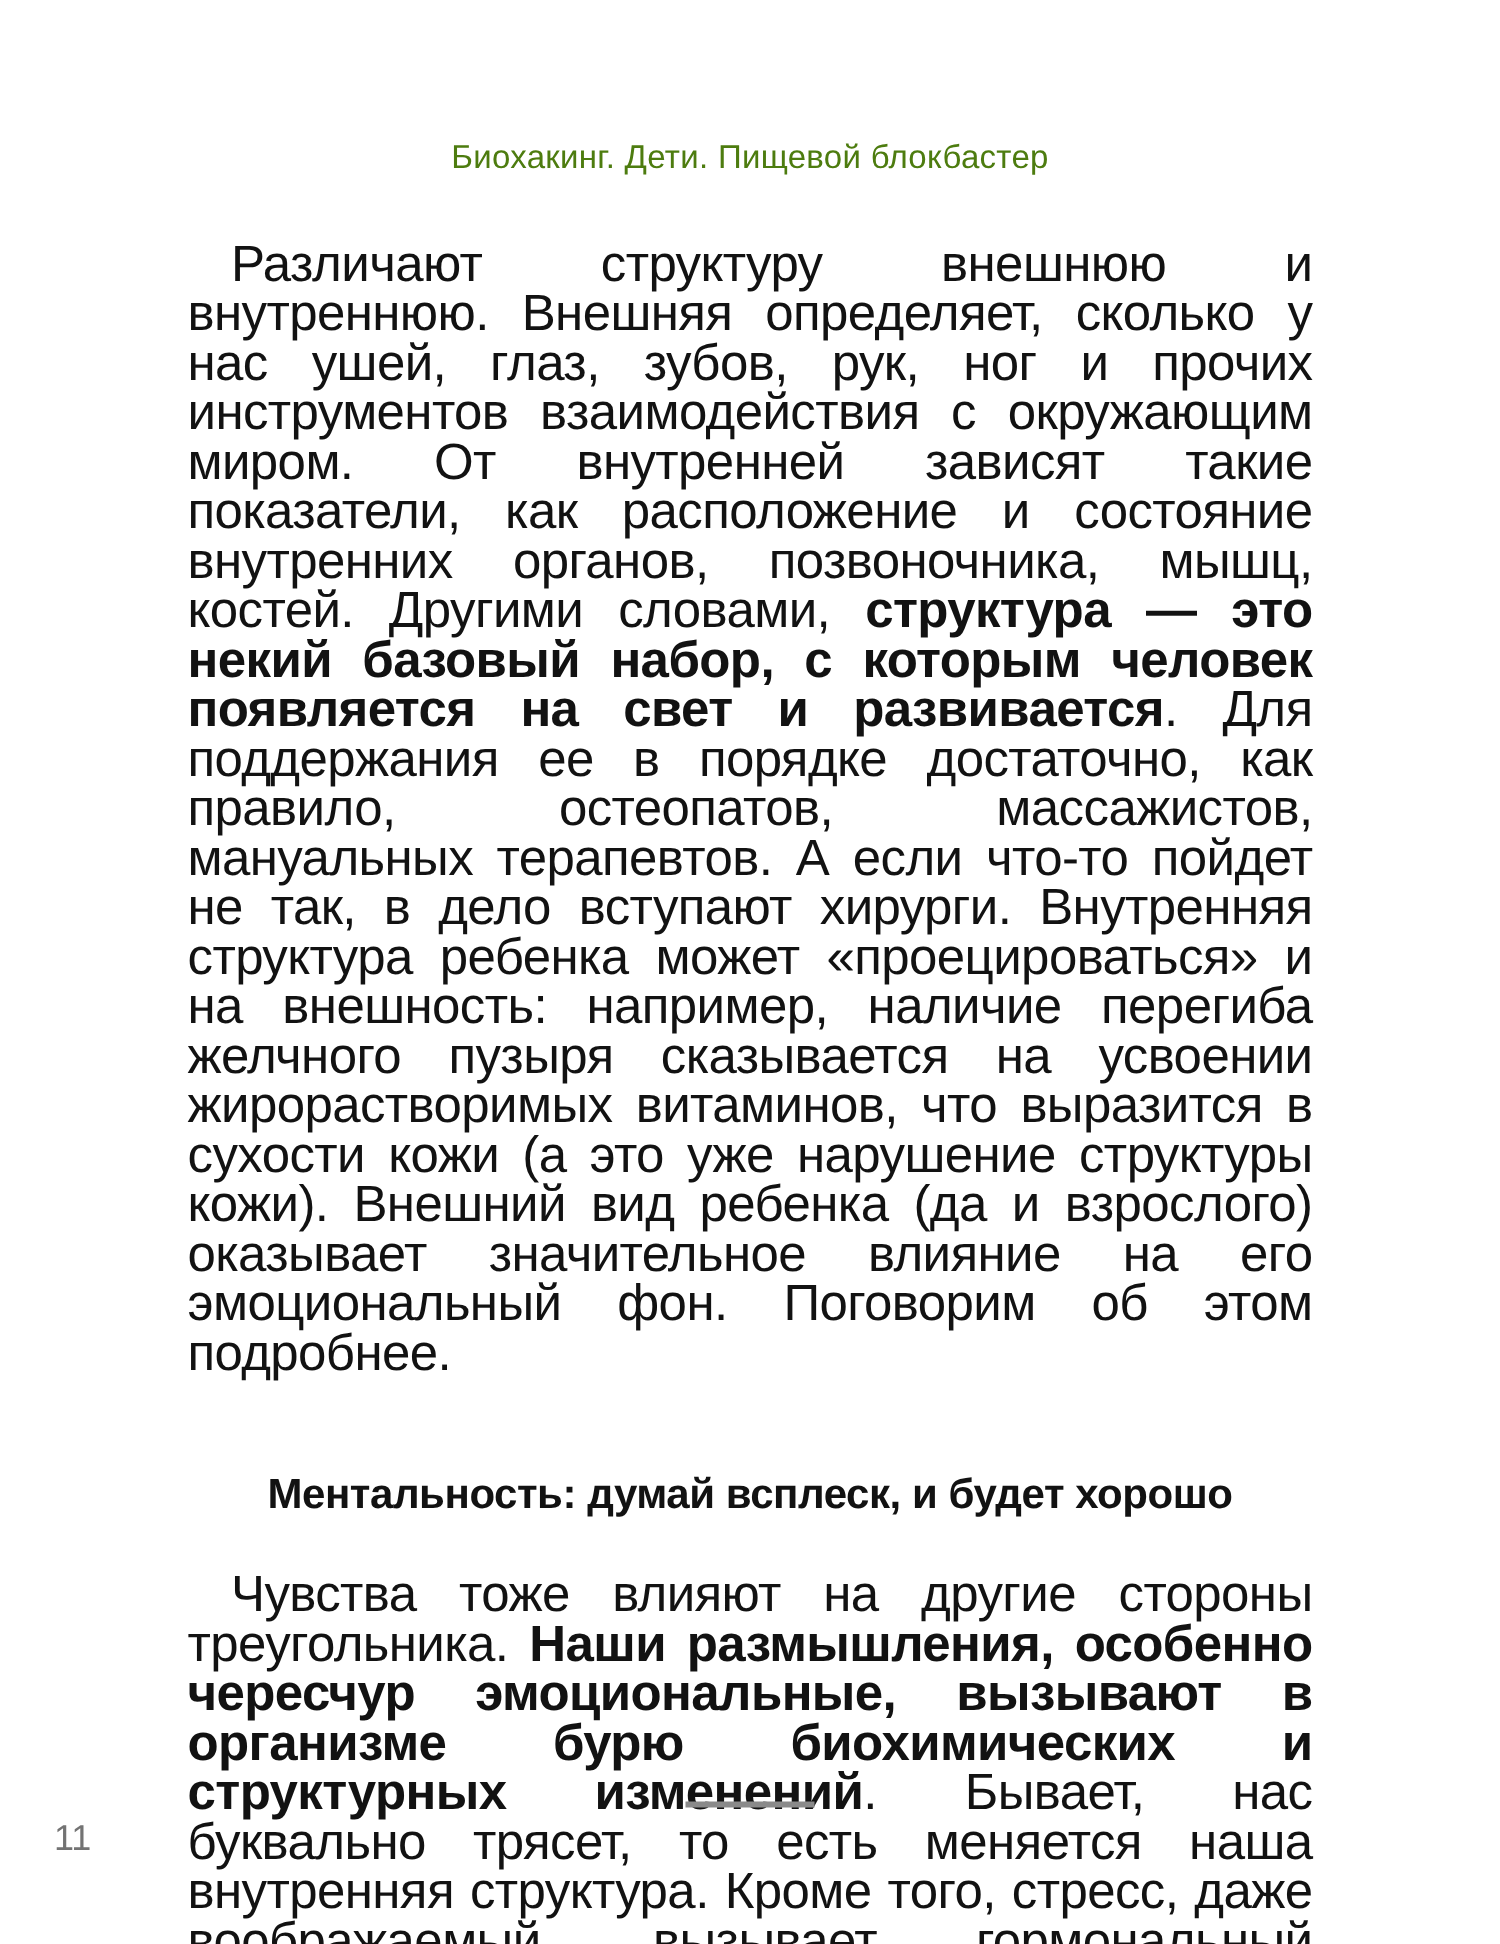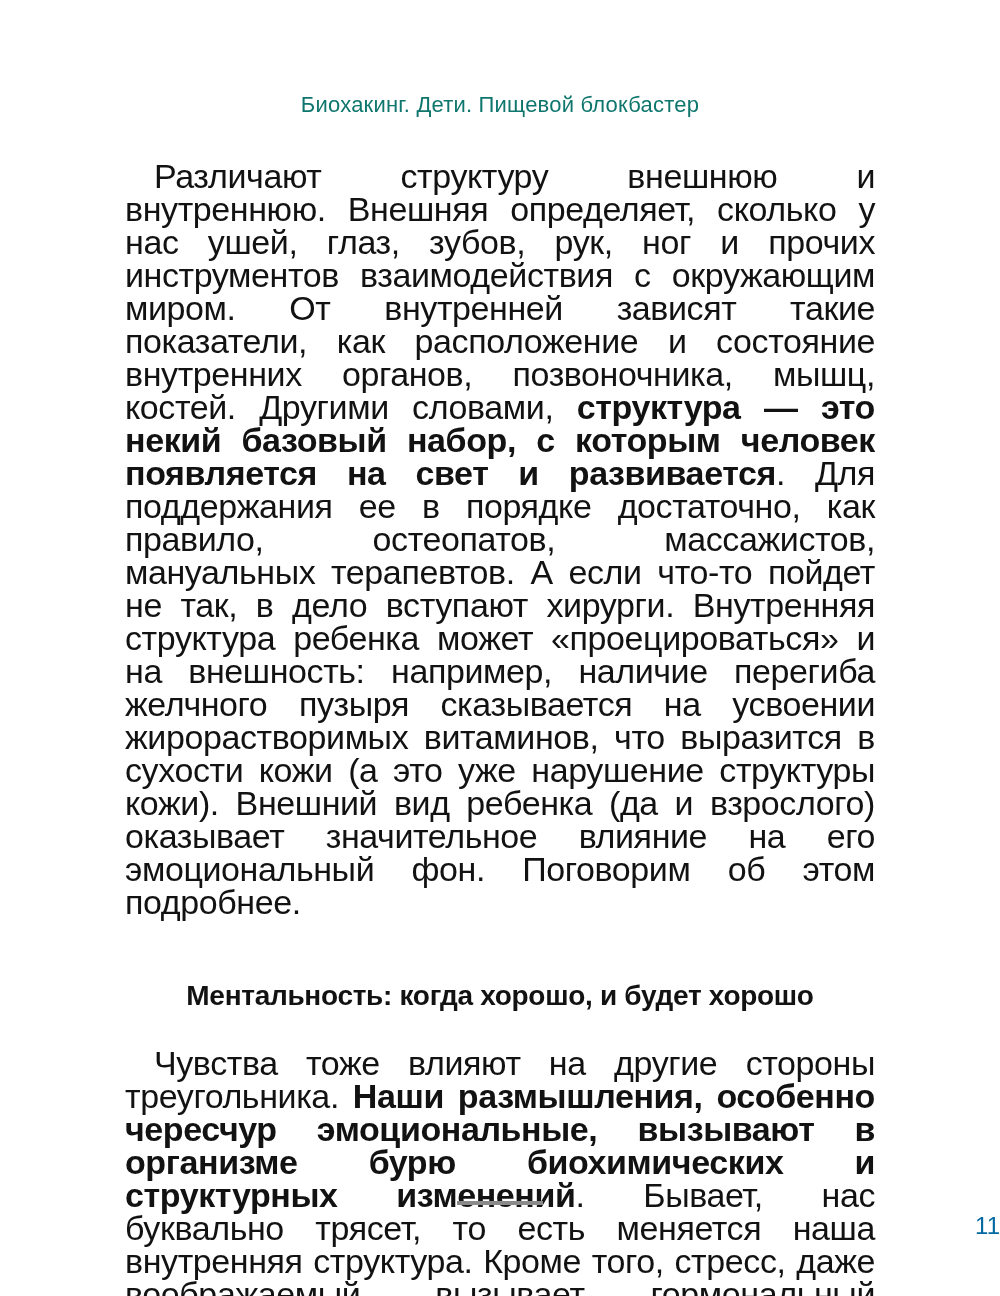--- a/index.html
+++ b/index.html
@@ -17,21 +17,21 @@
   .column {
     position: absolute;
     left: 125px;
     top: 92px;
     width: 750px;
   }
   .running-header {
     text-align: center;
     font-size: 22px;
     line-height: 26px;
-    color: #0f766e;
+    color: #4d7c0f;
     letter-spacing: 0.2px;
     margin: 0;
   }
   .section-title {
     text-align: center;
     font-size: 29px;
     line-height: 34px;
     font-weight: 700;
     letter-spacing: -0.3px;
     margin: 28px 0 0 0;
@@ -58,37 +58,38 @@
     transform: translateX(-50%);
     width: 86px;
     height: 4px;
     background: #8a8a8a;
   }
   .page-number {
     position: absolute;
     left: 0;
     top: 1212px;
     width: 100%;
-    text-align: right;
+    text-align: left;
     font-size: 24px;
-    color: #0369a1;
+    color: #737373;
+    padding-left: 36px;
   }
 </style>
 </head>
 <body>
 
 <div class="page">
   <div class="column">
 
     <p class="running-header">Биохакинг. Дети. Пищевой блокбастер</p>
 
 
     <p class="body-para"><span>Различают структуру внешнюю и внутреннюю. Внешняя определяет, сколько у нас ушей, глаз, зубов, рук, ног и прочих инструментов взаимодействия с окружающим миром. От внутренней зависят такие показатели, как расположение и состояние внутренних органов, позвоночника, мышц, костей. Другими словами, </span><span class="b">структура — это некий базовый набор, с которым человек появляется на свет и развивается</span><span>. Для поддержания ее в порядке достаточно, как правило, остеопатов, массажистов, мануальных терапевтов. А если что-то пойдет не так, в дело вступают хирурги. Внутренняя структура ребенка может «проецироваться» и на внешность: например, наличие перегиба желчного пузыря сказывается на усвоении жирорастворимых витаминов, что выразится в сухости кожи (а это уже нарушение структуры кожи). Внешний вид ребенка (да и взрослого) оказывает значительное влияние на его эмоциональный фон. Поговорим об этом подробнее.</span></p>
 
-    <h2 class="section-title second">Ментальность: когда хорошо, и будет хорошо</h2>
+    <h2 class="section-title second">Ментальность: думай всплеск, и будет хорошо</h2>
 
     <p class="body-para second"><span>Чувства тоже влияют на другие стороны треугольника. </span><span class="b">Наши размышления, особенно чересчур эмоциональные, вызывают в организме бурю биохимических и структурных изменений</span><span>. Бывает, нас буквально трясет, то есть меняется наша внутренняя структура. Кроме того, стресс, даже воображаемый, вызывает гормональный всплеск, например, выработку гормона кортизола [1]. Все мы можем представить ситуацию, когда неожиданно вызывает к себе в кабинет на-</span></p>
 
   </div>
 
   <div class="footer-rule"></div>
   <div class="page-number">11</div>
 </div>
 
 </body></html>

